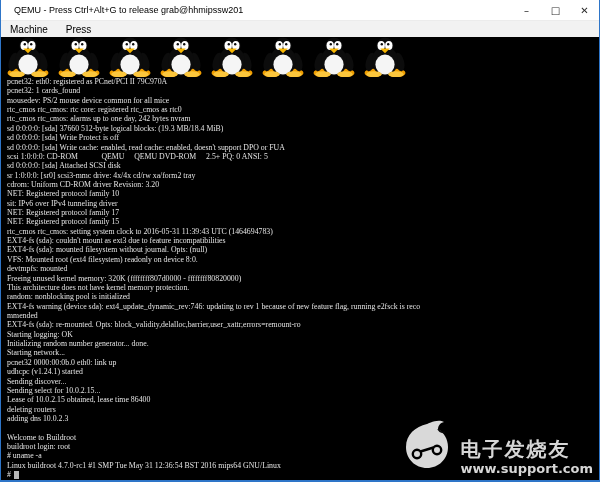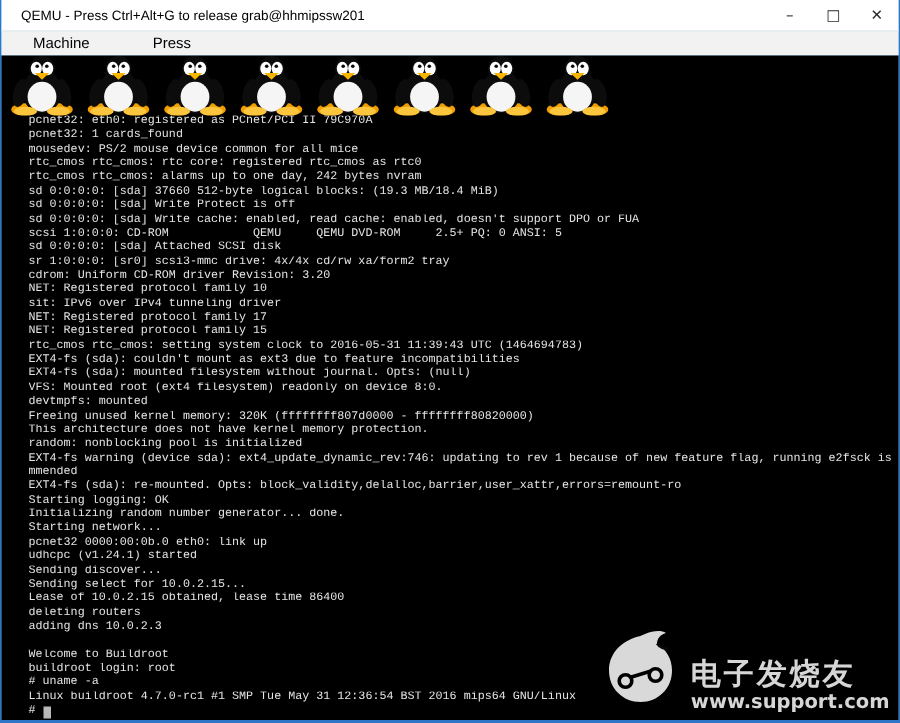--- a/index.html
+++ b/index.html
@@ -25,33 +25,33 @@
   .win-controls { margin-left:auto; display:flex; height:100%; }
   .win-btn {
     width:29px; height:100%; display:flex; align-items:center; justify-content:center;
     font-size:10px; color:#2b2b2b; cursor:default; background:transparent; border:none;
     font-family:"DejaVu Sans", sans-serif;
   }
   .menubar {
     height:16px; flex:0 0 16px; background:#f2f2f2;
     display:flex; align-items:center; font-size:10px; color:#000;
   }
-  .menu-item { padding:0 21px; height:100%; display:flex; align-items:center; }
+  .menu-item { padding:0 9px; height:100%; display:flex; align-items:center; }
   .console {
     flex:1 1 auto; background:#000; position:relative; overflow:hidden;
   }
   .penguin-row {
     height:40px; display:flex; align-items:flex-start;
     padding-left:5px; gap:7px;
   }
   .penguin { width:44px; height:40px; flex:0 0 44px; }
   .console-output {
-    font-family:Liberation Mono, monospace;
+    font-family:Liberation Serif, serif;
     font-size:7.8px; line-height:9.37px; color:#e4e4e4;
-    white-space:pre; padding-left:18px;
+    white-space:pre; padding-left:6px;
   }
   .console-line { height:9.37px; overflow:hidden; }
   .prompt-line { height:9.37px; display:flex; align-items:center; }
   .cursor {
     display:inline-block; width:4.7px; height:8px; background:#b9b9b9; margin-left:1px;
   }
   .watermark {
     position:absolute; right:6px; bottom:4px;
     display:flex; align-items:center; gap:7px;
     color:#d6d6d6; pointer-events:none;

